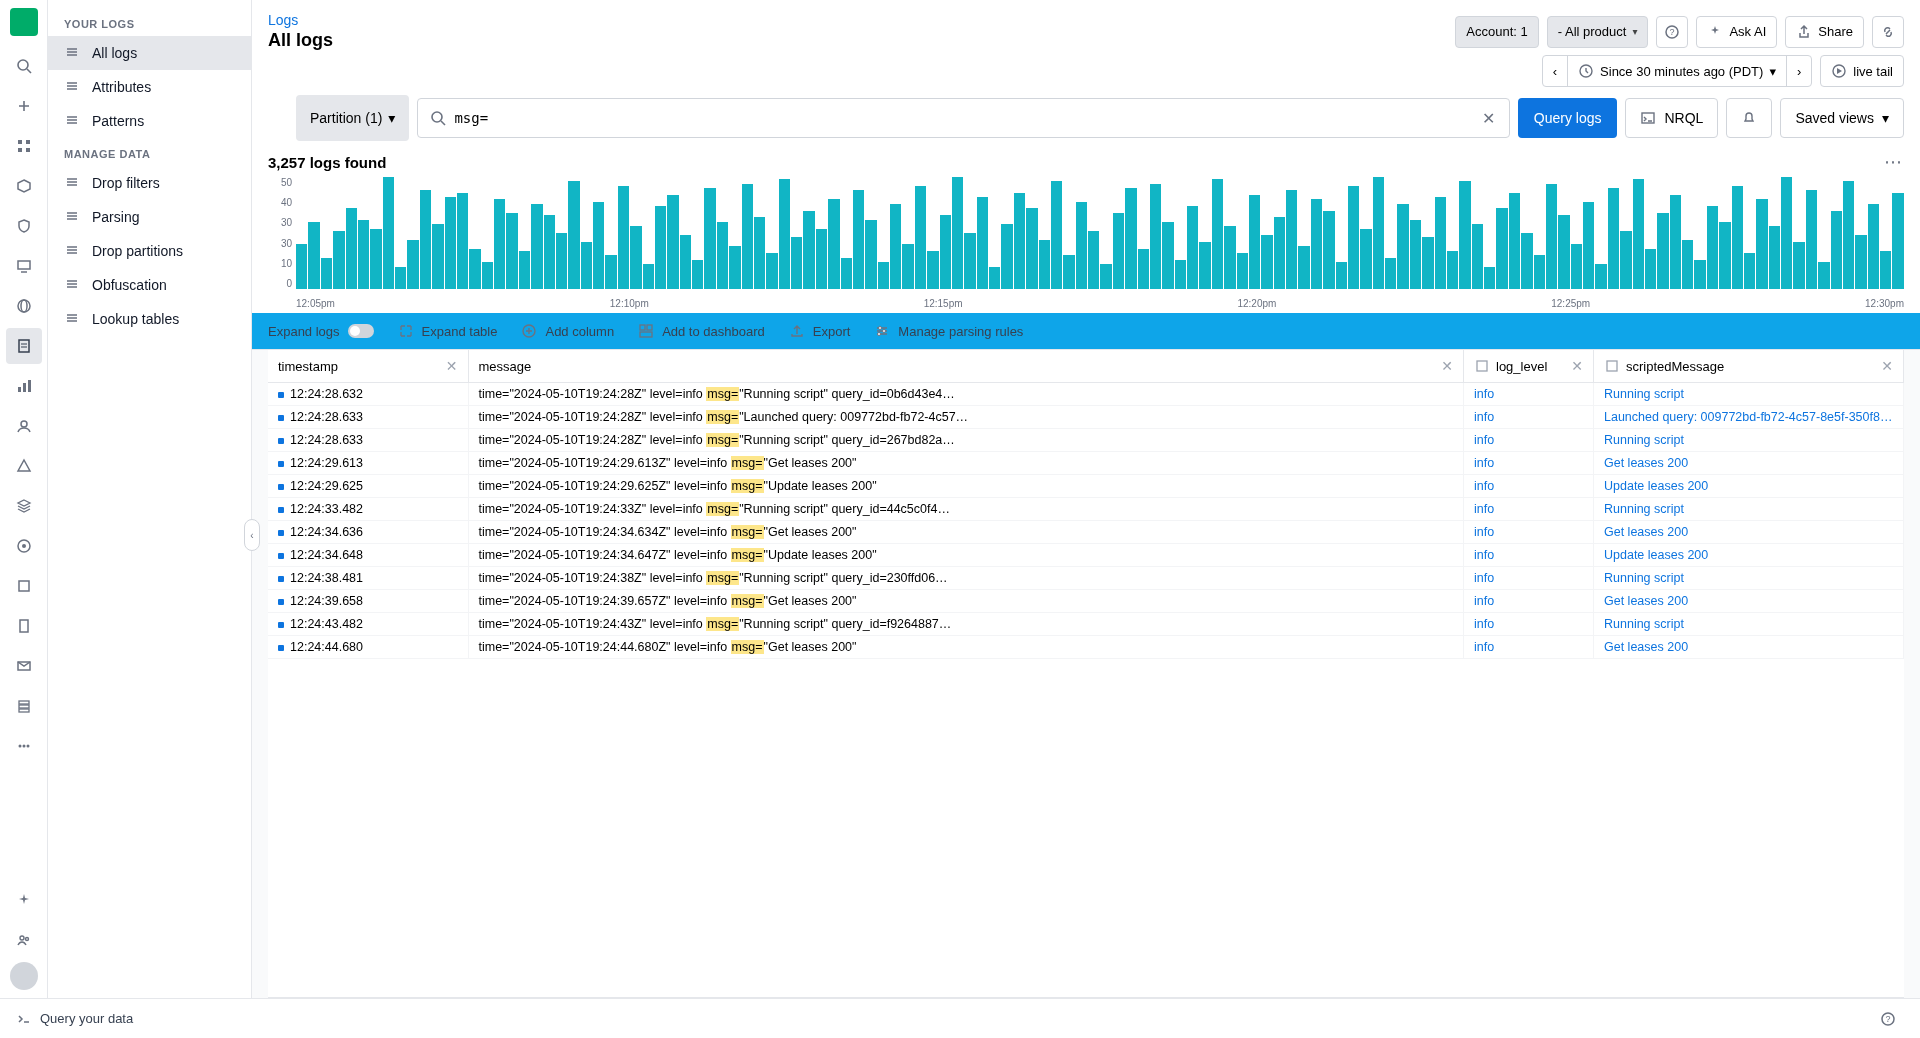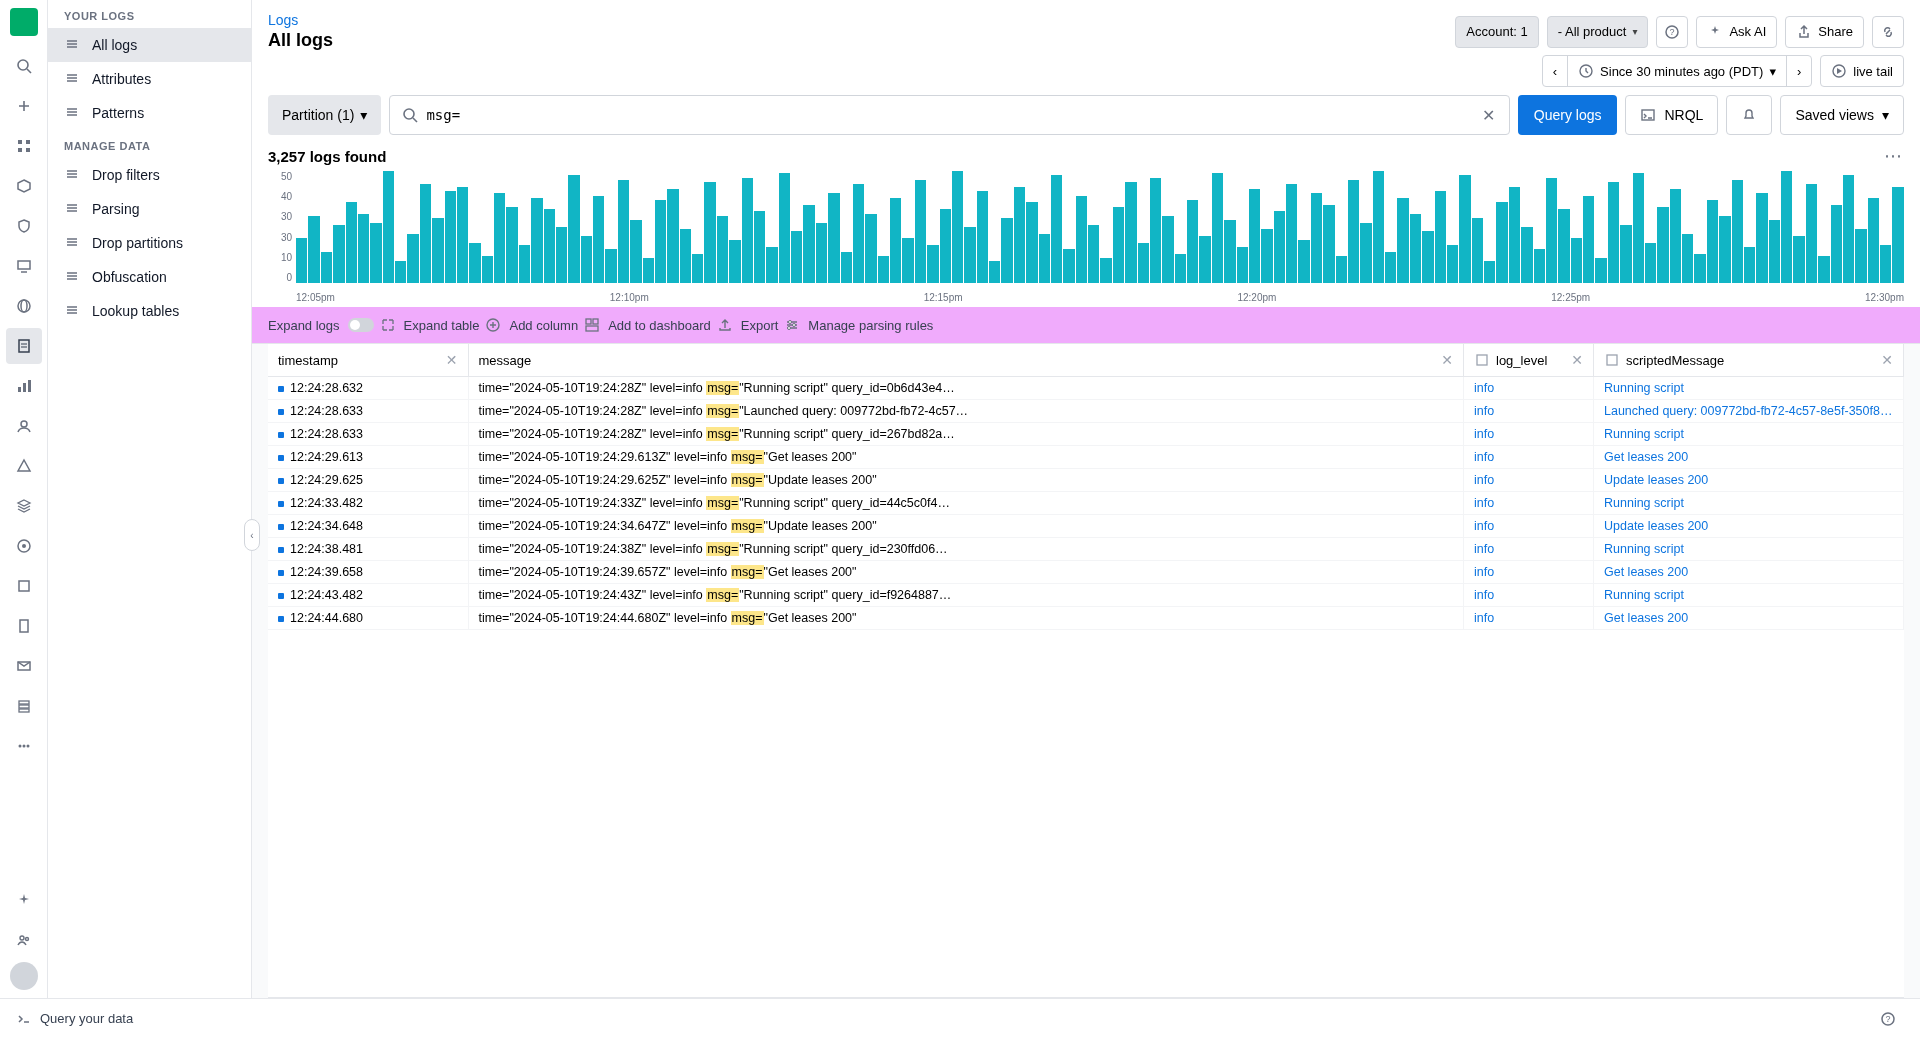--- a/index.html
+++ b/index.html
@@ -10,50 +10,50 @@
 .pill.gray { background: #e5e7eb; border-color: #d1d5db; }
 .pill .caret { font-size: 10px; opacity: .7; }
 .icon-btn { width: 32px; height: 32px; display: inline-flex; align-items: center; justify-content: center; border: 1px solid #d1d5db; border-radius: 4px; background: #fff; cursor: pointer; }
 .main { flex: 1; display: flex; min-height: 0; }
 .rail { width: 48px; background: #fff; border-right: 1px solid #e5e7eb; display: flex; flex-direction: column; align-items: center; padding-top: 8px; gap: 4px; }
 .rail .ritem { width: 36px; height: 36px; border-radius: 4px; display: flex; align-items: center; justify-content: center; cursor: pointer; }
 .rail .ritem.active { background: #e5e7eb; }
 .rail .logo { width: 28px; height: 28px; background: #00ac69; border-radius: 4px; margin-bottom: 8px; }
 .rail-bottom { margin-top: auto; display: flex; flex-direction: column; align-items: center; gap: 4px; padding-bottom: 8px; }
 .avatar { width: 28px; height: 28px; border-radius: 50%; background: #d1d5db; }
-.sidebar { width: 204px; background: #fff; border-right: 1px solid #e5e7eb; display: flex; flex-direction: column; padding-top: 0; }
+.sidebar { width: 204px; background: #fff; border-right: 1px solid #e5e7eb; display: flex; flex-direction: column; padding-top: 8px; }
 .sidebar .section { font-size: 11px; font-weight: 600; letter-spacing: .5px; color: #6b7280; padding: 10px 16px 6px; text-transform: uppercase; }
 .sidebar .sitem { display: flex; align-items: center; gap: 10px; padding: 8px 16px; font-size: 14px; color: #111827; cursor: pointer; }
 .sidebar .sitem.active { background: #e5e7eb; }
 .sidebar .sicon { width: 18px; height: 18px; color: #6b7280; flex-shrink: 0; }
 .content { flex: 1; display: flex; flex-direction: column; min-width: 0; background: #f9fafb; }
 .head-area { padding: 12px 16px 0; display: flex; flex-direction: column; gap: 8px; background: #fff; }
 .row1 { display: flex; align-items: center; justify-content: space-between; gap: 8px; }
 .row1-left { display: flex; align-items: center; gap: 12px; }
 .row1-right { display: flex; align-items: center; gap: 8px; }
 .tr-group { display: flex; border: 1px solid #d1d5db; border-radius: 4px; overflow: hidden; height: 32px; }
 .tr-group .seg { padding: 0 10px; display: flex; align-items: center; gap: 6px; font-size: 13px; border-right: 1px solid #d1d5db; cursor: pointer; }
 .tr-group .seg:last-child { border-right: none; }
 .row2 { display: flex; align-items: center; gap: 8px; }
-.partition-pill { display: flex; align-items: center; gap: 6px; padding: 0 14px; height: 40px; background: #e5e7eb; border-radius: 4px; font-size: 14px; cursor: pointer; }
+.partition-pill { display: flex; align-items: center; gap: 6px; padding: 0 14px; height: 46px; background: #e5e7eb; border-radius: 4px; font-size: 14px; cursor: pointer; margin-left: 28px; }
 .search-wrap { flex: 1; display: flex; align-items: center; height: 40px; border: 1px solid #d1d5db; border-radius: 4px; background: #fff; padding: 0 8px 0 12px; gap: 8px; }
 .search-wrap input { flex: 1; border: none; outline: none; font-size: 14px; font-family: ui-monospace, Menlo, monospace; }
 .clear-x { width: 24px; height: 24px; display: flex; align-items: center; justify-content: center; cursor: pointer; color: #6b7280; }
 .btn-primary { height: 40px; padding: 0 16px; background: #0D74DF; color: #fff; border: none; border-radius: 4px; font-size: 14px; cursor: pointer; }
 .btn-outline { height: 40px; padding: 0 14px; background: #fff; border: 1px solid #d1d5db; border-radius: 4px; font-size: 14px; display: inline-flex; align-items: center; gap: 8px; cursor: pointer; }
 .icon-box { height: 40px; width: 46px; border: 1px solid #d1d5db; border-radius: 4px; display: flex; align-items: center; justify-content: center; cursor: pointer; background: #fff; }
 .stats-row { display: flex; align-items: center; justify-content: space-between; padding: 10px 16px 0; background: #fff; }
 .stats-label { font-size: 15px; font-weight: 600; }
 .kebab { font-size: 18px; color: #6b7280; cursor: pointer; letter-spacing: 2px; }
 .chart { height: 140px; padding: 4px 16px 6px; background: #fff; position: relative; }
 .chart-y { position: absolute; left: 16px; top: 4px; bottom: 24px; width: 24px; display: flex; flex-direction: column; justify-content: space-between; font-size: 10px; color: #6b7280; text-align: right; }
 .chart-plot { position: absolute; left: 44px; right: 16px; top: 4px; bottom: 24px; display: flex; align-items: flex-end; gap: 1px; }
 .chart-plot .bar { flex: 1; background: #11b5c5; }
 .chart-x { position: absolute; left: 44px; right: 16px; bottom: 4px; display: flex; justify-content: space-between; font-size: 10px; color: #6b7280; }
-.toolbar { display: flex; gap: 6px; padding: 10px 16px; background: #f0abfc; border-bottom: 1px solid #e5e7eb; }
+.toolbar { display: flex; gap: 24px; padding: 10px 16px; background: #0ea5e9; border-bottom: 1px solid #e5e7eb; }
 .tool { display: inline-flex; align-items: center; gap: 8px; font-size: 13px; color: #374151; cursor: pointer; }
 .toggle { width: 26px; height: 14px; background: #d1d5db; border-radius: 8px; position: relative; }
 .toggle::after { content: ''; position: absolute; left: 2px; top: 2px; width: 10px; height: 10px; background: #fff; border-radius: 50%; }
 .table-wrap { flex: 1; overflow: auto; background: #fff; margin: 0 16px 0; border-bottom: 1px solid #e5e7eb; }
 table { width: 100%; border-collapse: collapse; font-family: ui-monospace, Menlo, monospace; font-size: 12.5px; table-layout: fixed; }
 thead th { text-align: left; font-weight: 500; padding: 8px 10px; border-bottom: 1px solid #e5e7eb; border-right: 1px solid #e5e7eb; background: #fff; position: sticky; top: 0; font-family: -apple-system, sans-serif; font-size: 13px; }
 thead th .th-inner { display: flex; align-items: center; justify-content: space-between; gap: 8px; }
 .th-x { color: #9ca3af; cursor: pointer; font-size: 14px; }
 .th-icon { color: #9ca3af; }
 tbody td { padding: 4px 10px; border-bottom: 1px solid #f3f4f6; border-right: 1px solid #f3f4f6; white-space: nowrap; overflow: hidden; text-overflow: ellipsis; }
@@ -632,20 +632,26 @@
               <td class="link-blue">info</td>
               <td class="link-blue">Update leases 200</td>
             </tr>
             <tr>
               <td><span class="row-dot"></span>12:24:33.482</td>
               <td>time="2024-05-10T19:24:33Z" level=info <span class="hl">msg=</span>"Running script" query_id=44c5c0f4…</td>
               <td class="link-blue">info</td>
               <td class="link-blue">Running script</td>
             </tr>
             <tr>
+              <td><span class="row-dot"></span>12:24:34.636</td>
+              <td>time="2024-05-10T19:24:34.634Z" level=info <span class="hl">msg=</span>"Get leases 200"</td>
+              <td class="link-blue">info</td>
+              <td class="link-blue">Get leases 200</td>
+            </tr>
+            <tr>
               <td><span class="row-dot"></span>12:24:34.648</td>
               <td>time="2024-05-10T19:24:34.647Z" level=info <span class="hl">msg=</span>"Update leases 200"</td>
               <td class="link-blue">info</td>
               <td class="link-blue">Update leases 200</td>
             </tr>
             <tr>
               <td><span class="row-dot"></span>12:24:38.481</td>
               <td>time="2024-05-10T19:24:38Z" level=info <span class="hl">msg=</span>"Running script" query_id=230ffd06…</td>
               <td class="link-blue">info</td>
               <td class="link-blue">Running script</td>

